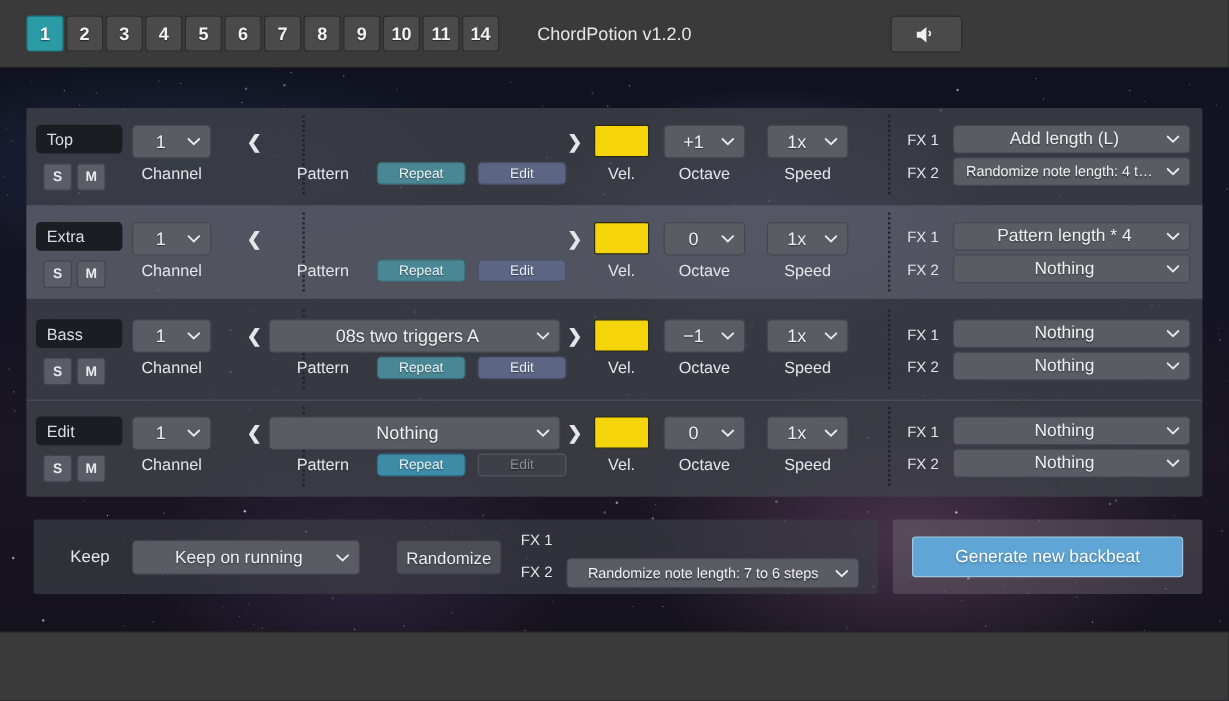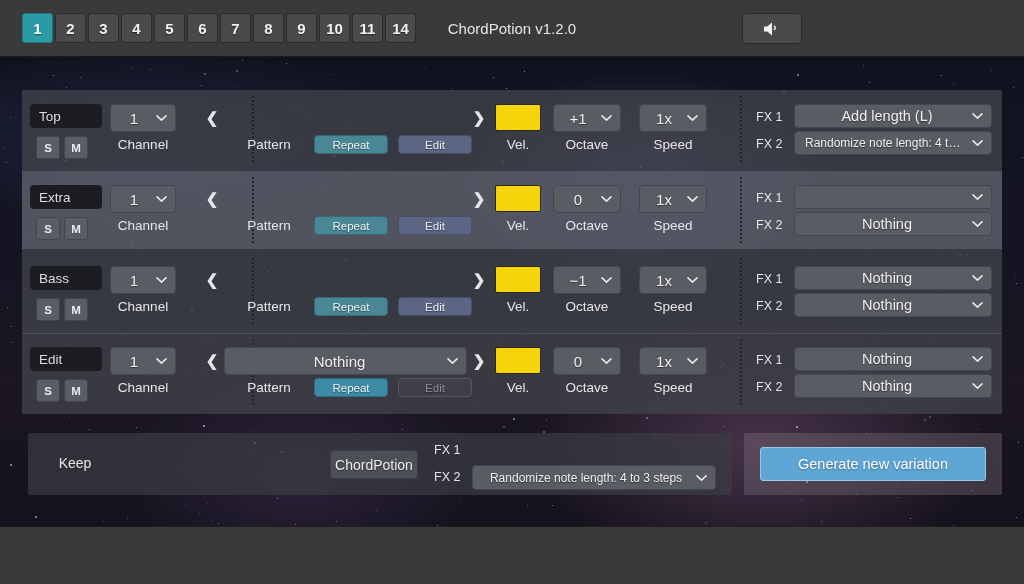--- a/index.html
+++ b/index.html
@@ -674,20 +674,21 @@
         <div class="cap" style="left:531px; top:47px; width:68px;">Octave</div>
         <div class="sel-box" style="left:617px; top:14px; width:68px; height:28px; font-size:15px;">
           <span class="txt" style="padding:0 22px 0 4px;">1x</span>
           <svg class="chev" viewBox="0 0 11 7">
             <path d="M1 1.3L5.5 5.6 10 1.3" stroke="#e8e8ea" stroke-width="1.6" fill="none" stroke-linecap="round"></path>
           </svg>
         </div>
         <div class="cap" style="left:617px; top:47px; width:68px;">Speed</div>
         <div class="fxlabel" style="left:734px; top:20px;">FX 1</div>
         <div class="sel-box" style="left:772px; top:14px; width:198px; height:24px; font-size:14.5px;">
+          <span class="txt">Pattern length * 4</span>
           <svg class="chev" viewBox="0 0 11 7">
             <path d="M1 1.3L5.5 5.6 10 1.3" stroke="#e8e8ea" stroke-width="1.6" fill="none" stroke-linecap="round"></path>
           </svg>
         </div>
         <div class="fxlabel" style="left:734px; top:47px;">FX 2</div>
         <div class="sel-box" style="left:772px; top:41px; width:198px; height:24px; font-size:14.5px;">
           <span class="txt" style="">Nothing</span>
           <svg class="chev" viewBox="0 0 11 7">
             <path d="M1 1.3L5.5 5.6 10 1.3" stroke="#e8e8ea" stroke-width="1.6" fill="none" stroke-linecap="round"></path>
           </svg>
@@ -700,20 +701,26 @@
         <div class="sm-btn" style="left:14px; top:46px;">S</div>
         <div class="sm-btn" style="left:42px; top:46px;">M</div>
         <div class="sel-box" style="left:88px; top:14px; width:66px; height:28px; font-size:15px;">
           <span class="txt" style="padding:0 22px 0 4px;">1</span>
           <svg class="chev" viewBox="0 0 11 7">
             <path d="M1 1.3L5.5 5.6 10 1.3" stroke="#e8e8ea" stroke-width="1.6" fill="none" stroke-linecap="round"></path>
           </svg>
         </div>
         <div class="cap" style="left:88px; top:47px; width:66px;">Channel</div>
         <div class="arrow-btn" style="left:183px; top:18px;">❮</div>
+        <div class="sel-box" style="left:202px; top:14px; width:243px; height:28px; font-size:15px;">
+          <span class="txt">08s two triggers A</span>
+          <svg class="chev" viewBox="0 0 11 7">
+            <path d="M1 1.3L5.5 5.6 10 1.3" stroke="#e8e8ea" stroke-width="1.6" fill="none" stroke-linecap="round"></path>
+          </svg>
+        </div>
         <div class="arrow-btn" style="left:450px; top:18px;">❯</div>
         <div class="cap" style="left:202px; top:47px; width:90px;">Pattern</div>
         <div class="pill repeat" style="left:292px; top:45px; width:74px; height:19px;">Repeat</div>
         <div class="pill edit" style="left:376px; top:45px; width:74px; height:19px;">Edit</div>
         <div class="vel-swatch" style="left:473px; top:14px;"></div>
         <div class="cap" style="left:466px; top:47px; width:60px;">Vel.</div>
         <div class="sel-box" style="left:531px; top:14px; width:68px; height:28px; font-size:15px;">
           <span class="txt" style="padding:0 22px 0 4px;">−1</span>
           <svg class="chev" viewBox="0 0 11 7">
             <path d="M1 1.3L5.5 5.6 10 1.3" stroke="#e8e8ea" stroke-width="1.6" fill="none" stroke-linecap="round"></path>
@@ -795,34 +802,40 @@
           <svg class="chev" viewBox="0 0 11 7">
             <path d="M1 1.3L5.5 5.6 10 1.3" stroke="#e8e8ea" stroke-width="1.6" fill="none" stroke-linecap="round"></path>
           </svg>
         </div>
       </div>
       <div class="row-div" style="top: 243px;"></div>
     </div>
 
   <div class="mode-panel">
     <div class="cap" style="left:12px; top:22px; width:70px; font-size:14px;">Keep</div>
-    <div class="plain-btn" style="left:302px; top:17px; width:88px; height:29px; font-size:14px;">ChordPotion</div>
+    <div class="sel-box" style="left:82px; top:17px; width:190px; height:29px; font-size:14.5px;">
+      <span class="txt">Keep on running</span>
+      <svg class="chev" viewBox="0 0 11 7">
+        <path d="M1 1.3L5.5 5.6 10 1.3" stroke="#e8e8ea" stroke-width="1.6" fill="none" stroke-linecap="round"></path>
+      </svg>
+    </div>
+    <div class="plain-btn" style="left:302px; top:17px; width:88px; height:29px; font-size:14px;">Randomize</div>
 
     <div class="fxlabel" style="left:406px; top:10px;">FX 1</div>
     <div class="fxlabel" style="left:406px; top:37px;">FX 2</div>
     <div class="sel-box" style="left:444px; top:32px; width:244px; height:25px; font-size:12px;">
-      <span class="txt" style="padding-left:10px;">Randomize note length: 4 to 3 steps</span>
+      <span class="txt" style="padding-left:10px;">Randomize note length: 7 to 6 steps</span>
       <svg class="chev" viewBox="0 0 11 7">
         <path d="M1 1.3L5.5 5.6 10 1.3" stroke="#e8e8ea" stroke-width="1.6" fill="none" stroke-linecap="round"></path>
       </svg>
     </div>
   </div>
 
   <div class="gen-panel">
-    <div class="gen-btn">Generate new variation</div>
+    <div class="gen-btn">Generate new backbeat</div>
   </div>
 
   <div class="footer">
 
     <div id="swing-div"></div>
     <div id="oct-segs"></div>
 
     <div id="foot-btns"></div>
   </div>
 

